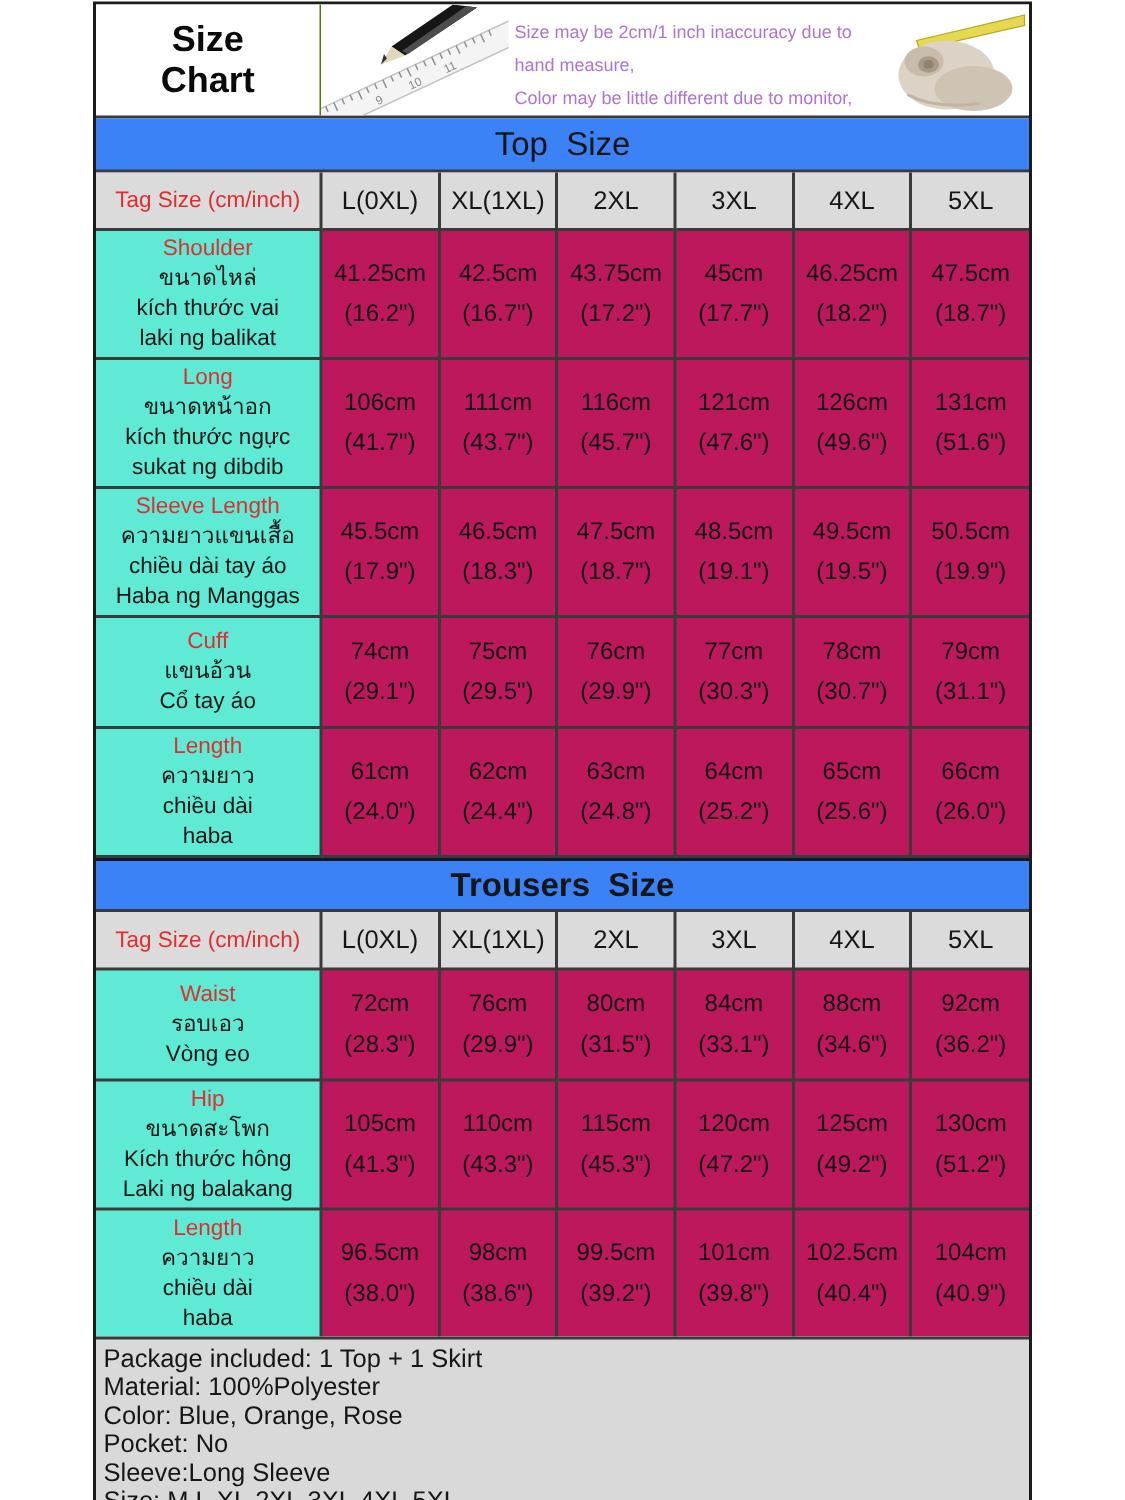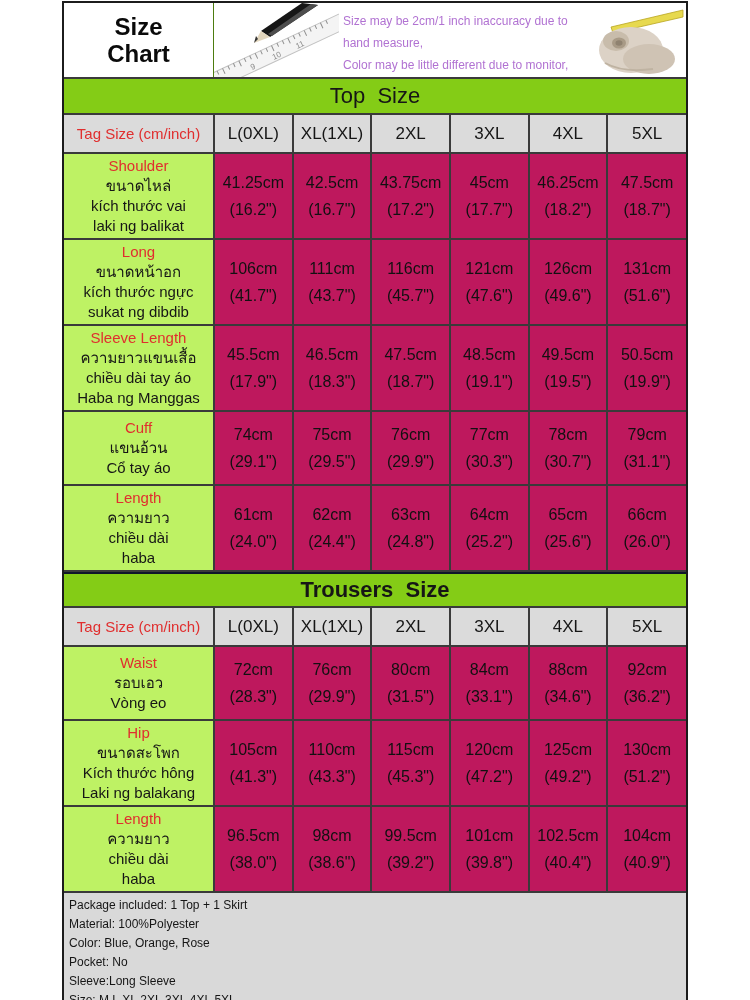--- a/index.html
+++ b/index.html
@@ -11,47 +11,47 @@
   .banner { height: 76px; display: flex; background: #fff; border-bottom: 2px solid #3a3a3a; }
   .banner-left { width: 150px; flex: 0 0 150px; border-right: 1px solid #4d7c0f;
                  display: flex; flex-direction: column; justify-content: center; align-items: center;
                  font-weight: bold; font-size: 24px; line-height: 27px; color: #0a0a0a; }
   .banner-right { flex: 1; display: flex; align-items: stretch; overflow: hidden; }
   .deco { flex: 0 0 auto; }
   .notes { flex: 1; padding-top: 7px; padding-left: 4px; }
   .note-line { font-size: 12px; line-height: 22px; color: #b172d2; }
 
   
-  .band { height: 36px; background: #84cc16; border-bottom: 2px solid #3a3a3a;
+  .band { height: 36px; background: #3b82f6; border-bottom: 2px solid #3a3a3a;
           display: flex; align-items: center; justify-content: center;
           font-size: 22px; color: #161616; white-space: pre; }
   .band.mid { border-top: 2px solid #0f172a; font-weight: bold; }
 
   
   table { width: 100%; border-collapse: collapse; table-layout: fixed; }
   td { border: 2px solid #3a3a3a; text-align: center; vertical-align: middle; padding: 2px 1px; }
   tr > td:first-child { border-left: none; }
   tr > td:last-child { border-right: none; }
   tr:first-child > td { border-top: none; margin-left: 28px; }
   table.last-sec tr:last-child > td { border-bottom: none; }
 
   .hdr td { background: #dbdbdb; height: 38px; font-size: 17px; color: #161616; }
   .hdr .tag { color: #e02e2e; font-size: 15px; }
 
-  .lab { background: #bef264; font-size: 15px; line-height: 20px; color: #161616; }
+  .lab { background: #5eead4; font-size: 15px; line-height: 20px; color: #161616; }
   .lab .red { color: #e02e2e; }
   .val { background: #be185d; font-size: 16px; line-height: 27px; color: #111; }
 
   .r4 td { height: 82px; }
   .r3 td { height: 74px; }
   .r5 td { height: 80px; }
 
   
   .footer { background: #d9d9d9; border-top: 2px solid #3a3a3a; height: 120px; padding: 3px 0 0 5px; }
-  .info-line { font-size: 12px; line-height: 19px; color: #161616; text-align: left; }
+  .info-line { font-size: 17px; line-height: 19px; color: #161616; text-align: left; }
 </style>
 </head>
 <body>
 
 <div class="sheet">
   <div class="chart">
 
     <div class="banner">
       <div class="banner-left">
         <div>Size</div>

